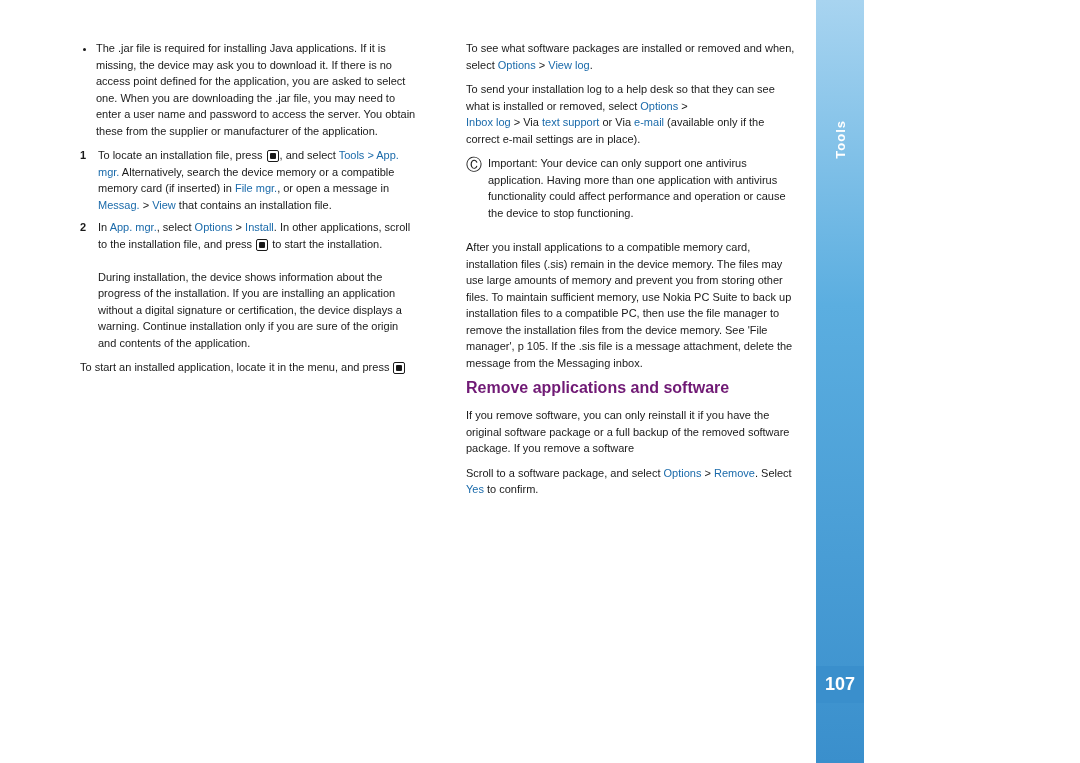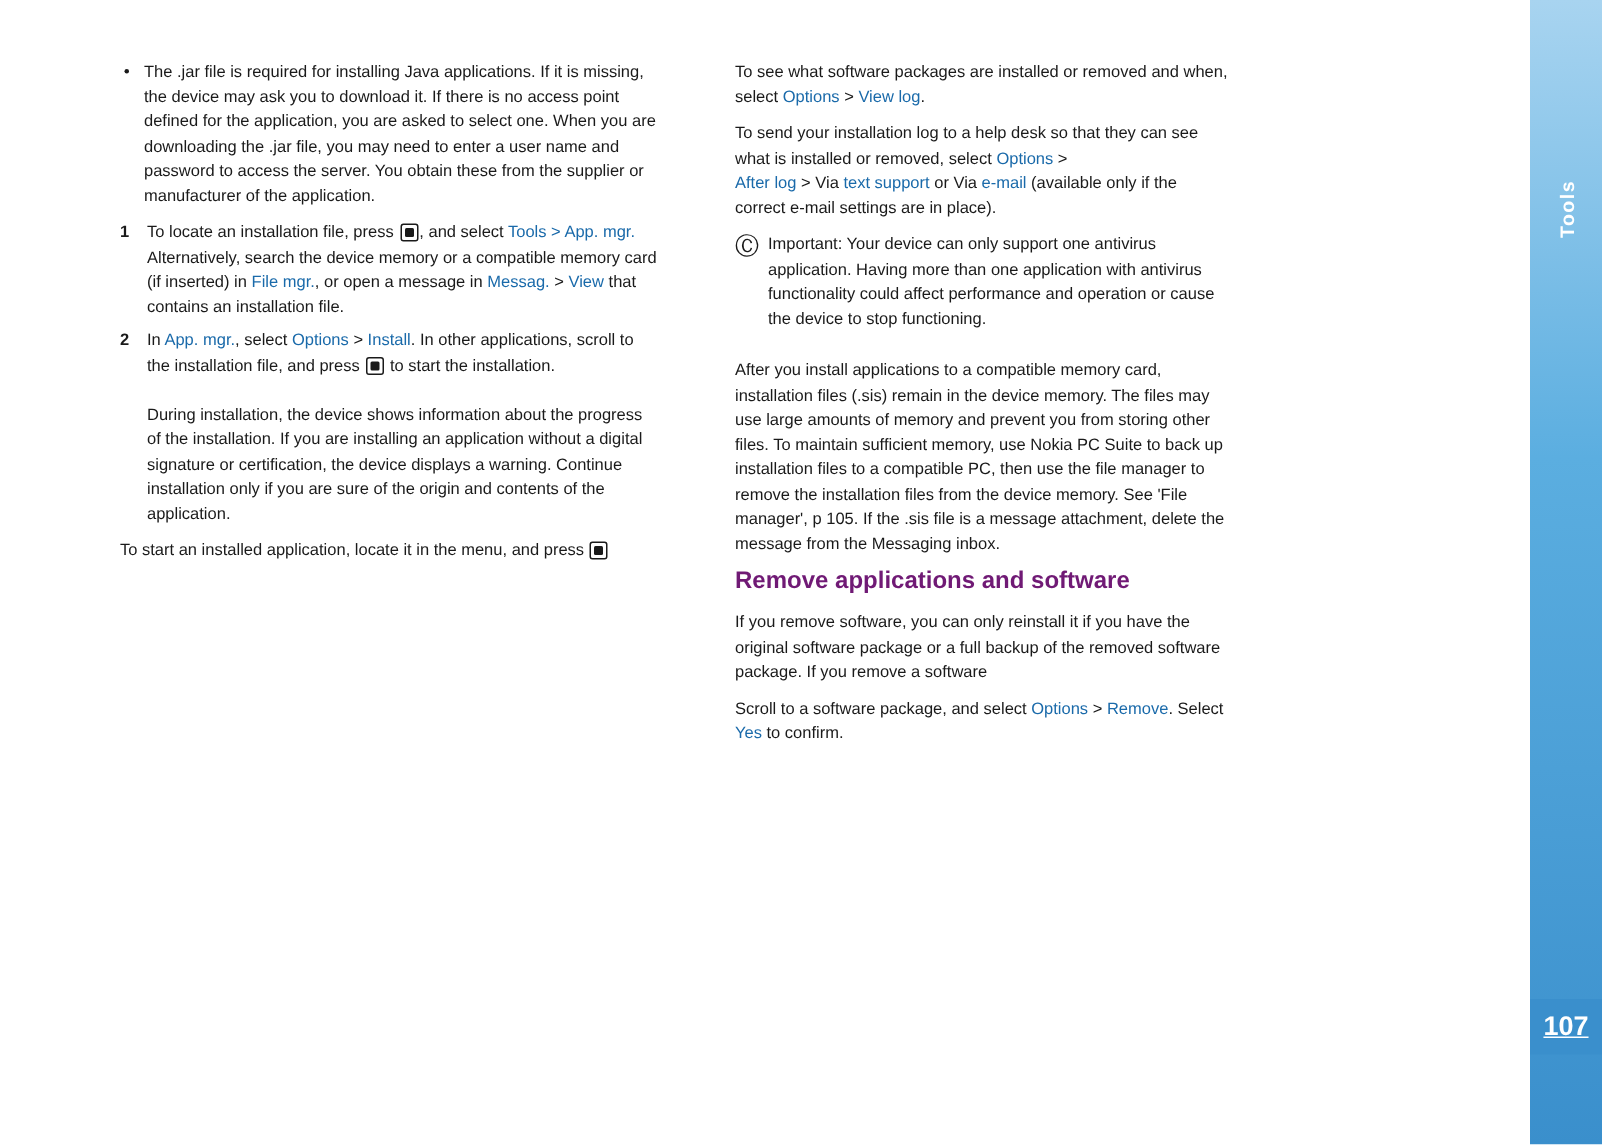--- a/index.html
+++ b/index.html
@@ -7,21 +7,21 @@
       width: 1080px;
       height: 763px;
       background: #ffffff;
       font-family: 'Arial', 'Helvetica', sans-serif;
       font-size: 11px;
       color: #1a1a1a;
       overflow: hidden;
     }
     .page-container {
       display: flex;
-      width: 1068px;
+      width: 864px;
       height: 763px;
       position: relative;
     }
     .content-area {
       display: flex;
       flex: 1;
       padding: 40px 20px 40px 80px;
       gap: 30px;
     }
     .left-column {
@@ -56,21 +56,20 @@
       position: absolute;
       bottom: 60px;
       right: 0;
       width: 48px;
       background: #3a8fcc;
       color: white;
       font-size: 18px;
       font-weight: bold;
       text-align: center;
       padding: 8px 4px;
-      text-decoration: underline;
     }
     p {
       margin-bottom: 8px;
       line-height: 1.5;
       font-size: 11px;
     }
     .link {
       color: #1a6aaa;
       text-decoration: none;
       margin-top: 16px;
@@ -187,21 +186,21 @@
     <div class="right-column">
       <p>
         To see what software packages are installed or removed and when, select
         <a class="link">Options</a> &gt;
         <a class="link">View log</a>.
       </p>
 
       <p>
         To send your installation log to a help desk so that they can see what is installed or removed, select
         <a class="link">Options</a> &gt;<br>
-        <a class="link">After log</a> &gt; Via
+        <a class="link">Inbox log</a> &gt; Via
         <a class="link">text support</a> or Via
         <a class="link">e-mail</a> (available only if the correct e-mail settings are in place).
       </p>
 
       <div class="important-note">
         <span class="important-icon">Ⓒ</span>
         <p>
           Important: Your device can only support one antivirus application. Having more than one application with antivirus functionality could affect performance and operation or cause the device to stop functioning.
         </p>
       </div>

